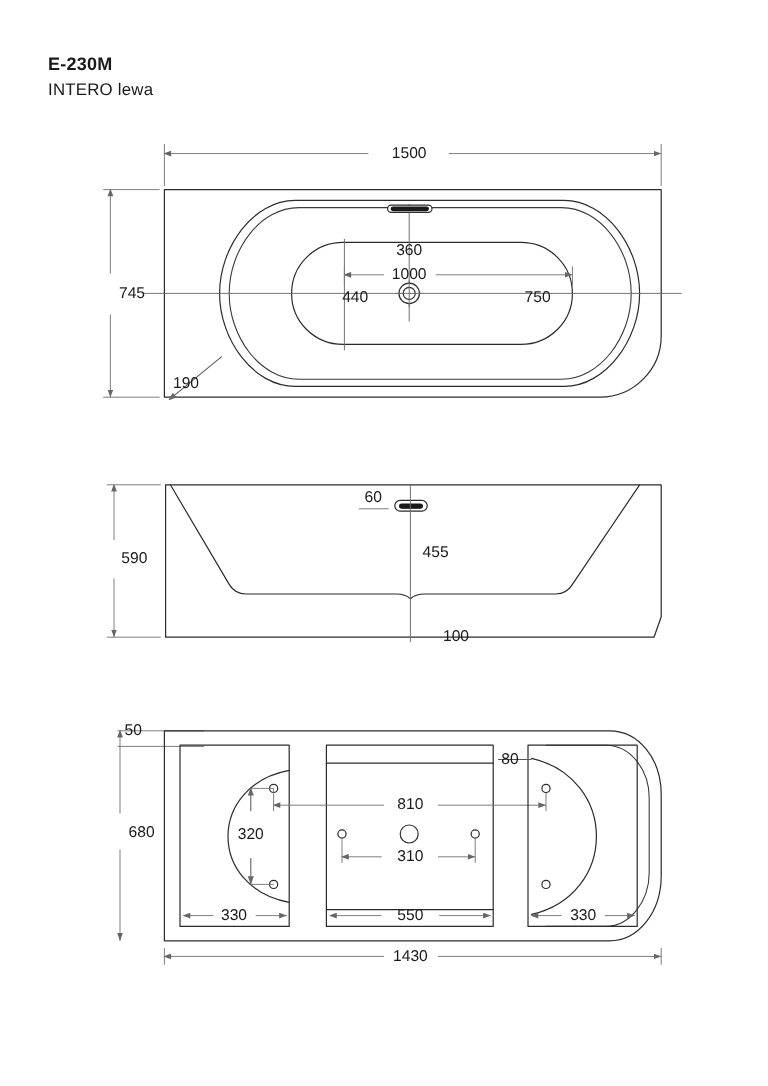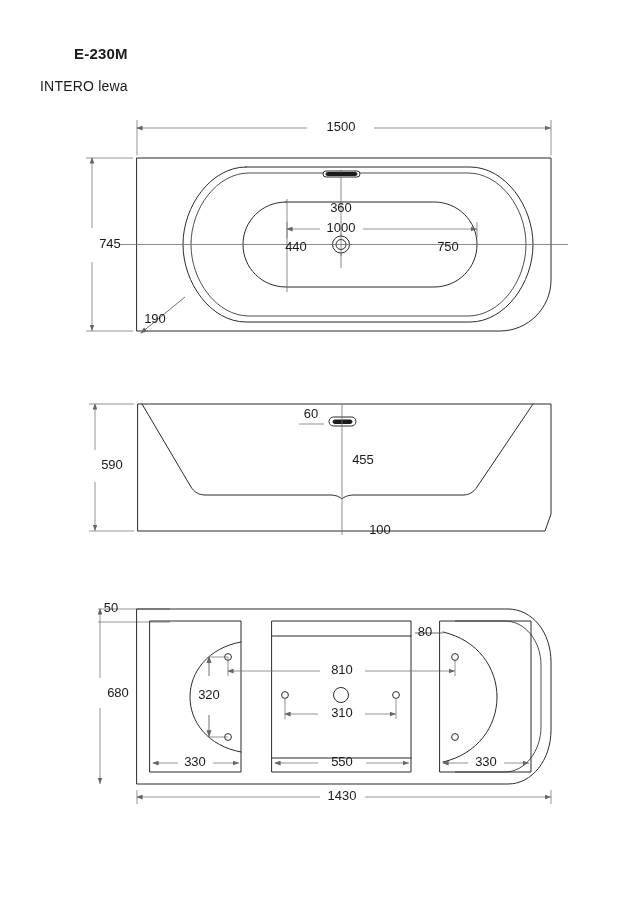--- a/index.html
+++ b/index.html
@@ -5,29 +5,29 @@
 <style>
   html,body{margin:0;padding:0;}
   body{
     width:640px;height:905px;
     background:#ffffff;
     font-family:"Liberation Sans","DejaVu Sans",sans-serif;
     color:#111111;
     overflow:hidden;
     position:relative;
   }
-  #sheet{position:absolute;left:0;top:0;width:640px;height:905px;text-align:right;}
+  #sheet{position:absolute;left:0;top:0;width:640px;height:905px;}
   .title-block{position:absolute;left:40px;top:44px;}
   .title-code{
     font-size:15px;font-weight:bold;letter-spacing:0.2px;
     line-height:19px;color:#1a1a1a;
   }
   .title-name{
     font-size:14px;font-weight:normal;letter-spacing:0.2px;
-    line-height:19px;color:#1a1a1a;margin-top:14px;
+    line-height:19px;color:#1a1a1a;margin-top:2px;
   }
   svg{display:block;position:absolute;left:0;top:0;}
   .obj{fill:none;stroke:#2b2b2b;stroke-width:1;
        stroke-linecap:round;stroke-linejoin:round;}
   .obj-thin{fill:none;stroke:#3a3a3a;stroke-width:0.9;}
   .dim{fill:none;stroke:#777777;stroke-width:0.8;}
   .dimdark{fill:none;stroke:#555555;stroke-width:0.85;}
   .ctr{fill:none;stroke:#6e6e6e;stroke-width:0.8;}
   .lead{fill:none;stroke:#555555;stroke-width:0.85;}
   .arrow{fill:#666666;stroke:none;}

